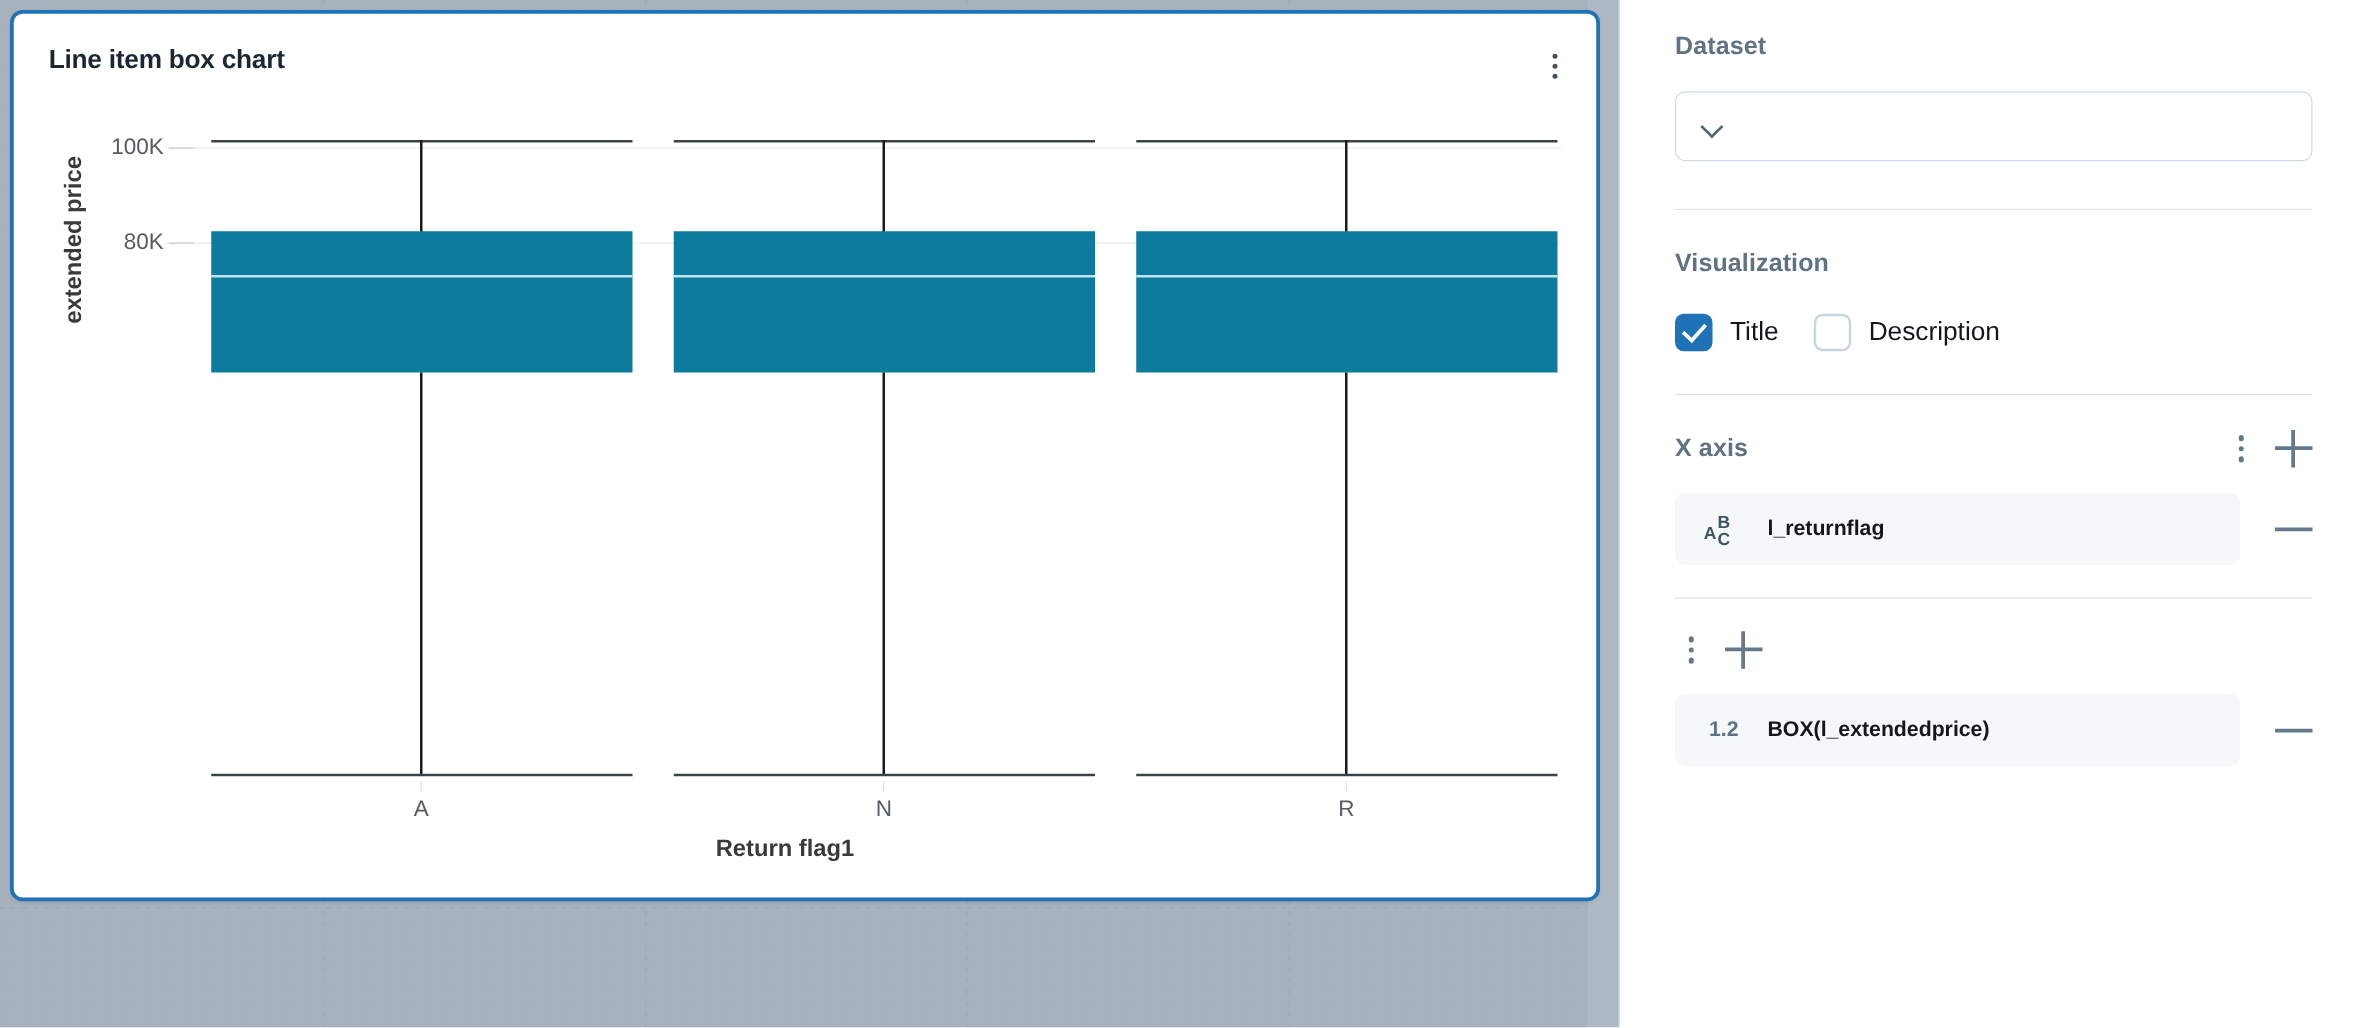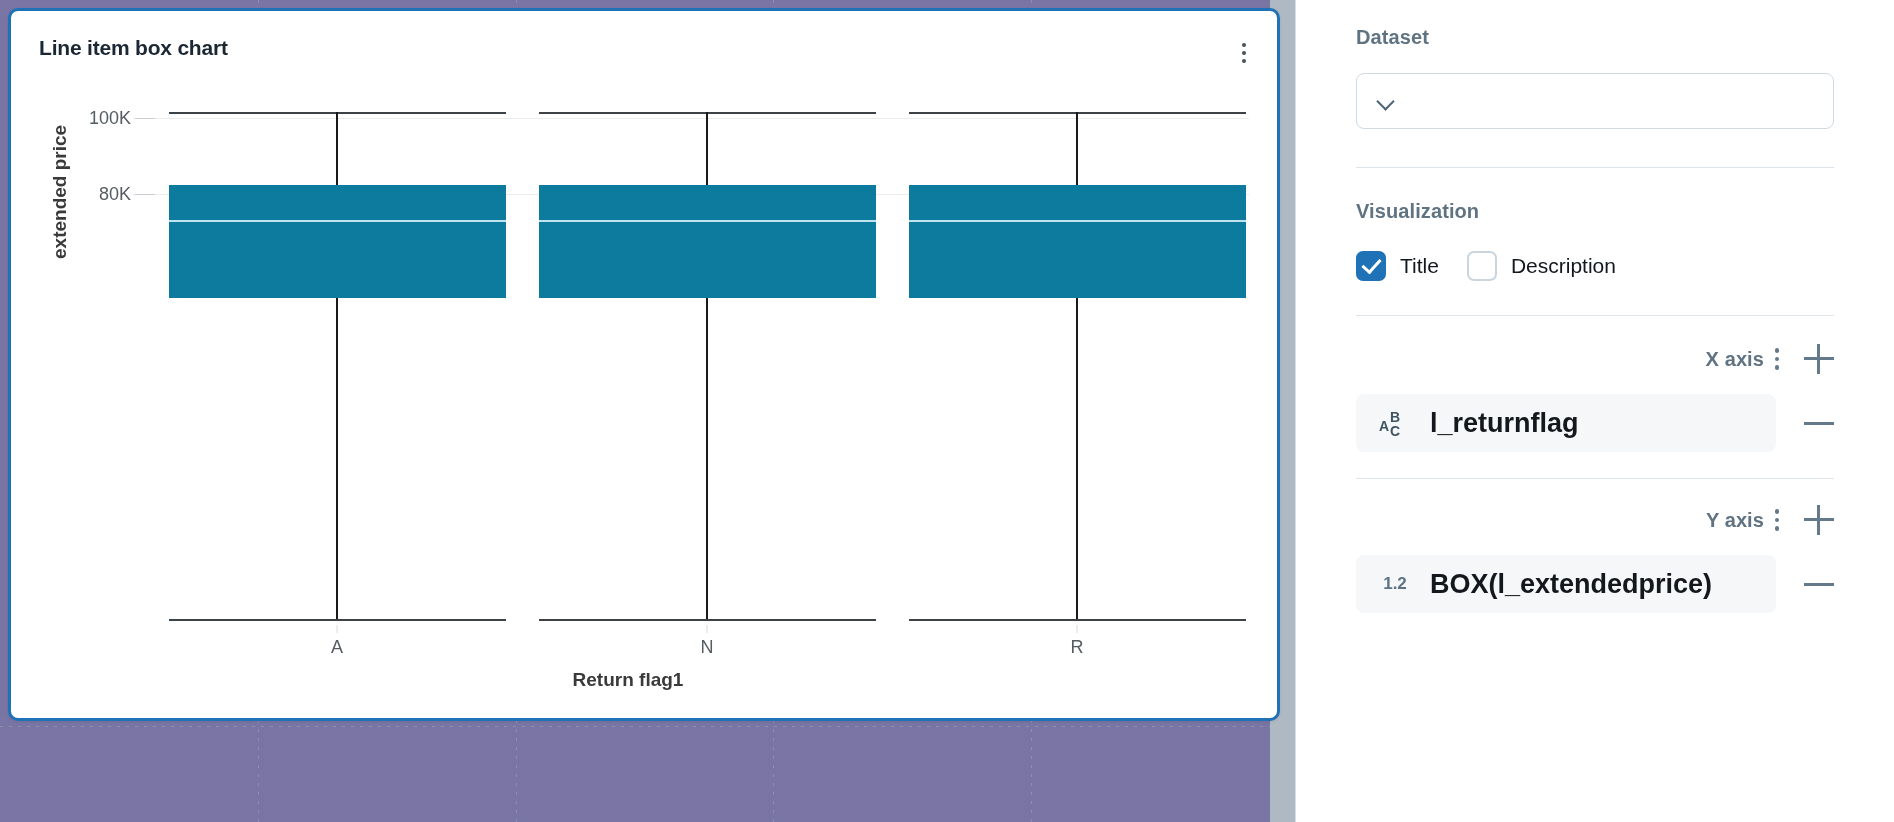--- a/index.html
+++ b/index.html
@@ -7,21 +7,21 @@
     width: 1894px; height: 822px;
     font-family: "Liberation Sans", sans-serif;
     background: #ffffff;
     overflow: hidden;
   }
   #root { position: relative; width: 1894px; height: 822px; }
 
   
   .canvas {
     position: absolute; left: 0; top: 0; width: 1270px; height: 822px;
-    background: #4c1d95;
+    background: #e5e5e5;
   }
   .grid-bg {
     position: absolute; left: 0; top: 0; width: 1295px; height: 822px;
     background-image:
       repeating-linear-gradient(to right, rgba(140,155,170,.45) 0 3px, transparent 3px 9px),
       repeating-linear-gradient(to bottom, rgba(140,155,170,.45) 0 3px, transparent 3px 9px);
     background-size: 1px 100%, 100% 1px;
     background-position: 0 0, 0 0;
     background-repeat: repeat-x, repeat-y;
   }
@@ -94,21 +94,21 @@
   .whisker-v { position: absolute; width: 2px; background: #1a1a1a; transform: translateX(-50%); }
   .whisker-cap { position: absolute; height: 2px; background: #3c4348; }
 
   
   .divider-v {
     position: absolute; left: 1295px; top: 0; width: 1px; height: 822px;
     background: #d6dde3;
   }
   .sidebar {
     position: absolute; left: 1296px; top: 0; width: 598px; height: 822px;
-    background: #ffffff; padding: 0 60px;
+    background: #ffffff; padding: 0 44px;
   }
   .s-label {
     font-size: 20px; font-weight: bold; color: #5f7382; letter-spacing: .1px;
   }
   .select {
     position: relative;
     height: 56px; border: 1px solid #cfdae3; border-radius: 8px;
     display: flex; align-items: center; padding: 0 14px 0 20px;
     background: #fff; cursor: pointer;
   }
@@ -134,21 +134,21 @@
   .cbox.on { background: #1f72b5; }
   .cbox.off { background: #fff; border: 2px solid #c9d6e0; }
   .cbox.on::after {
     content: ""; width: 8px; height: 15px; margin-top: -4px;
     border-right: 3px solid #fff; border-bottom: 3px solid #fff;
     transform: rotate(42deg);
   }
   .ctext { font-size: 21px; color: #12181d; }
 
   .sec-head { display: flex; align-items: center; }
-  .sec-head .s-label { flex: 1; text-align: right; }
+  .sec-head .s-label { flex: 1; }
   .ic-kebab {
     width: 26px; height: 30px; display: flex; flex-direction: column;
     align-items: center; justify-content: center; gap: 4px; cursor: pointer; margin-right: 14px;
   }
   .ic-kebab span { width: 4.5px; height: 4.5px; border-radius: 50%; background: #64798a; }
   .ic-plus {
     width: 30px; height: 30px; position: relative; cursor: pointer;
   }
   .ic-plus::before, .ic-plus::after {
     content: ""; position: absolute; background: #64798a;
@@ -158,21 +158,21 @@
 
   .field-pill {
     height: 58px; background: #f6f7f8; border-radius: 8px;
     display: flex; align-items: center; padding: 0 22px; gap: 18px;
   }
   .field-icon {
     flex: 0 0 34px; font-size: 16px; color: #3d5463; font-weight: bold;
     display: flex; align-items: center; justify-content: center;
   }
   .field-icon.num { font-size: 17px; color: #5c7385; }
-  .field-name { font-size: 27px; font-weight: bold; color: #12181d; flex: 1; }
+  .field-name { font-size: 17px; font-weight: bold; color: #12181d; flex: 1; }
   .ic-minus {
     width: 30px; height: 3px; background: #64798a; cursor: pointer; flex: 0 0 30px;
   }
   .field-row { display: flex; align-items: center; gap: 28px; }
   .field-row .field-pill { flex: 1; }
   .abc { position: relative; width: 32px; height: 26px; }
   .abc .a { position: absolute; left: 0; bottom: 2px; font-size: 14px; }
   .abc .b { position: absolute; left: 11px; top: -1px; font-size: 14px; }
   .abc .c { position: absolute; left: 11px; bottom: -3px; font-size: 14px; }
 </style>
@@ -298,21 +298,20 @@
           </div>
         </div>
         <div class="field-name">l_returnflag</div>
       </div>
       <div class="ic-minus"></div>
     </div>
 
     <div class="hr" style="margin-top:26px;"></div>
 
     <div class="sec-head" style="margin-top:26px;">
-      <div class="s-label">Y axis</div>
       <div class="ic-kebab">
         <span></span>
           <span></span>
           <span></span>
       </div>
       <div class="ic-plus"></div>
     </div>
 
     <div class="field-row" style="margin-top:20px;">
       <div class="field-pill">

